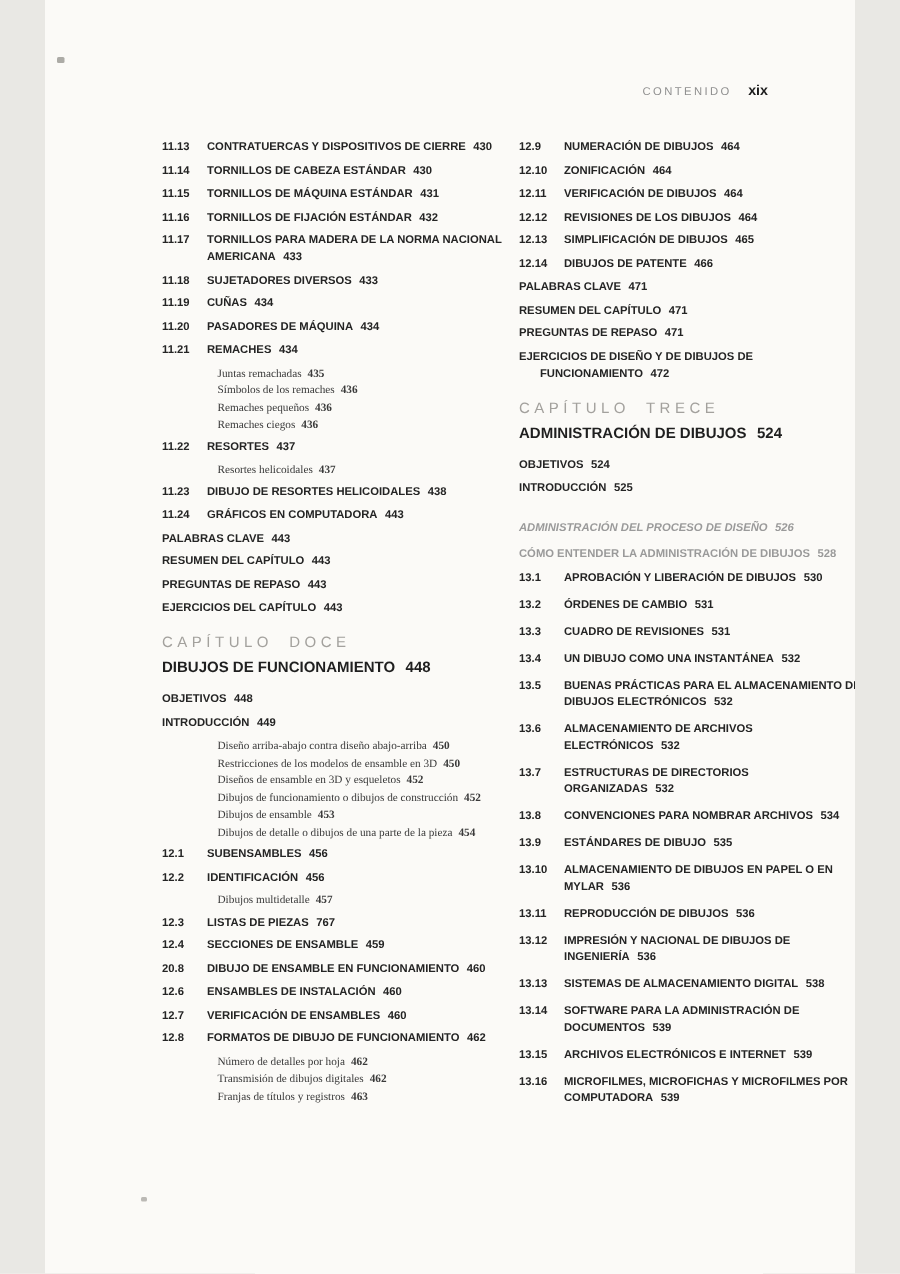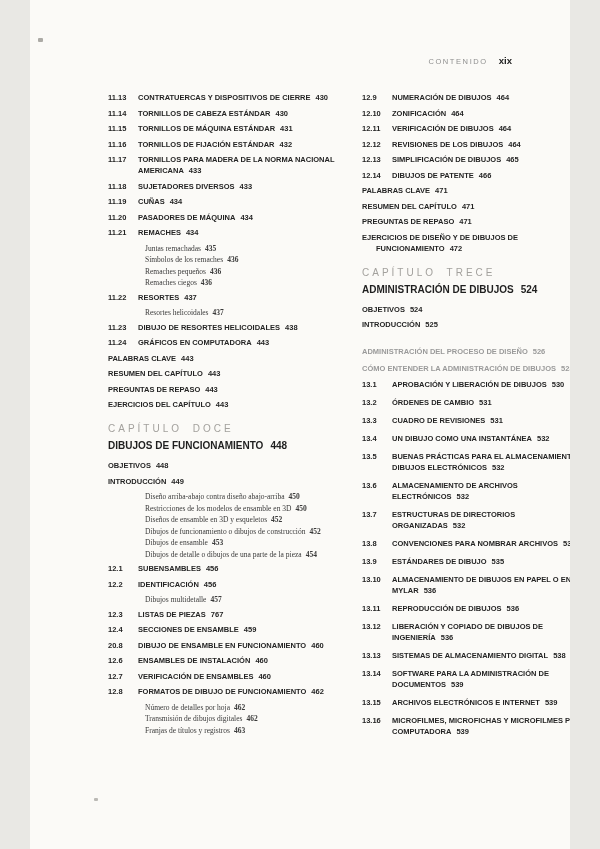--- a/index.html
+++ b/index.html
@@ -11,21 +11,21 @@
   }
   .header {
     position:absolute; top:55px; right:58px;
     display:flex; align-items:baseline; gap:11px;
   }
   .header-label { font-size:7.5px; color:#8f8f8f; letter-spacing:1.6px; }
   .header-page  { font-size:9.5px; font-weight:bold; color:#1d1d1d; }
 
   .columns {
     position:absolute; top:92px; left:78px;
-    display:flex; gap:26px;
+    display:flex; gap:10px;
   }
   .col { width:228px; }
 
   .entry { margin-bottom:4.5px; }
 
   .item { display:flex; font-weight:bold; font-size:7.5px; line-height:11px; color:#242424; }
   .item .num { flex:0 0 30px; }
   .item .txt { flex:1; }
   .pg { margin-left:5px; white-space:nowrap; }
 
@@ -39,21 +39,21 @@
 
   .plain {
     font-weight:bold; font-size:7.5px; line-height:11px; color:#242424;
     padding-left:14px; text-indent:-14px;
   }
 
   .gray {
     font-weight:bold; font-size:7.5px; line-height:11px; color:#9a9a9a;
     margin-bottom:5.5px;
   }
-  .entry.plain + .entry.gray { margin-top:16px; }
+  .entry.plain + .entry.gray { margin-top:16px;font-style:italic; }
 
   .chapter-label {
     font-size:10px; letter-spacing:3px; word-spacing:5px;
     color:#a3a19d; margin-top:13px; margin-bottom:5px;
   }
   .chapter-title {
     font-weight:bold; font-size:10px; line-height:14px; color:#1f1f1f;
     margin-bottom:7px;
   }
   .chapter-title .pg { margin-left:7px; }
@@ -257,21 +257,21 @@
         <div class="entry item">
           <span class="num">13.10</span>
           <span class="txt"><span>ALMACENAMIENTO DE DIBUJOS EN PAPEL O EN MYLAR</span><span class="pg">536</span></span>
         </div>
         <div class="entry item">
           <span class="num">13.11</span>
           <span class="txt"><span>REPRODUCCIÓN DE DIBUJOS</span><span class="pg">536</span></span>
         </div>
         <div class="entry item">
           <span class="num">13.12</span>
-          <span class="txt"><span>LIBERACIÓN Y COPIADO DE DIBUJOS DE INGENIERÍA</span><span class="pg">536</span></span>
+          <span class="txt"><span>IMPRESIÓN Y NACIONAL DE DIBUJOS DE INGENIERÍA</span><span class="pg">536</span></span>
         </div>
         <div class="entry item">
           <span class="num">13.13</span>
           <span class="txt"><span>SISTEMAS DE ALMACENAMIENTO DIGITAL</span><span class="pg">538</span></span>
         </div>
         <div class="entry item">
           <span class="num">13.14</span>
           <span class="txt"><span>SOFTWARE PARA LA ADMINISTRACIÓN DE DOCUMENTOS</span><span class="pg">539</span></span>
         </div>
         <div class="entry item">

